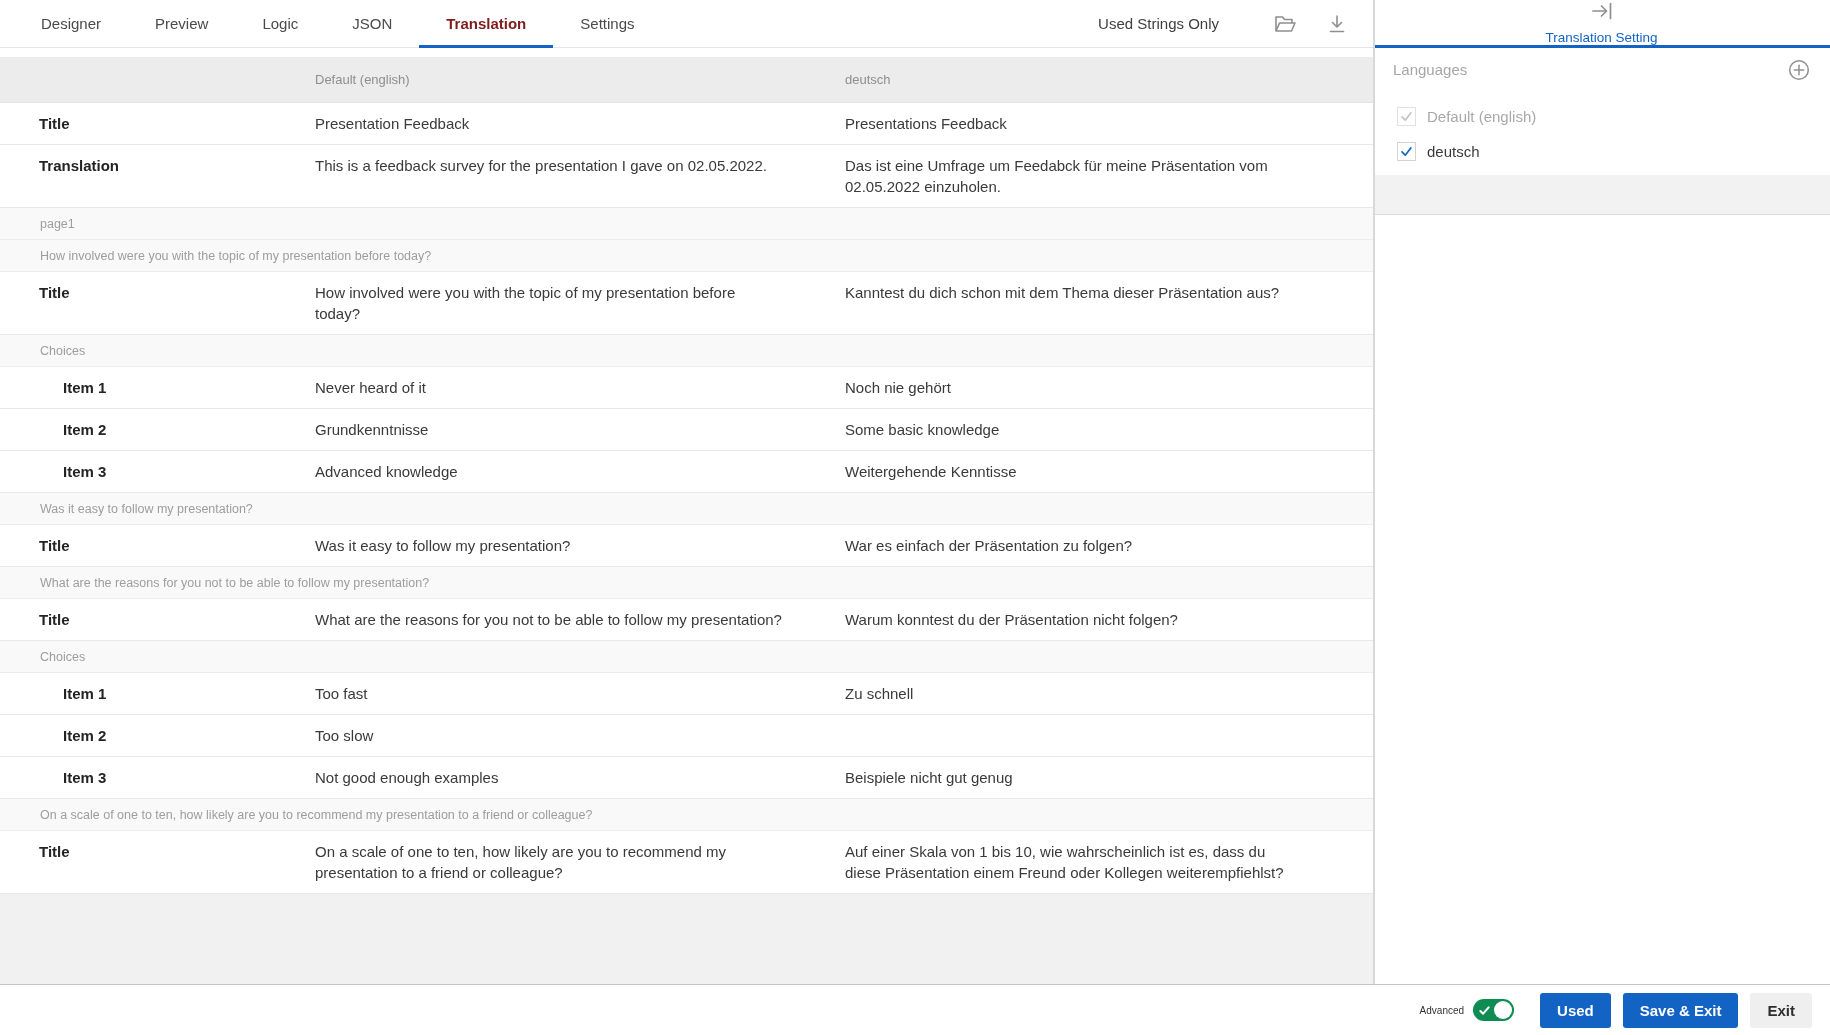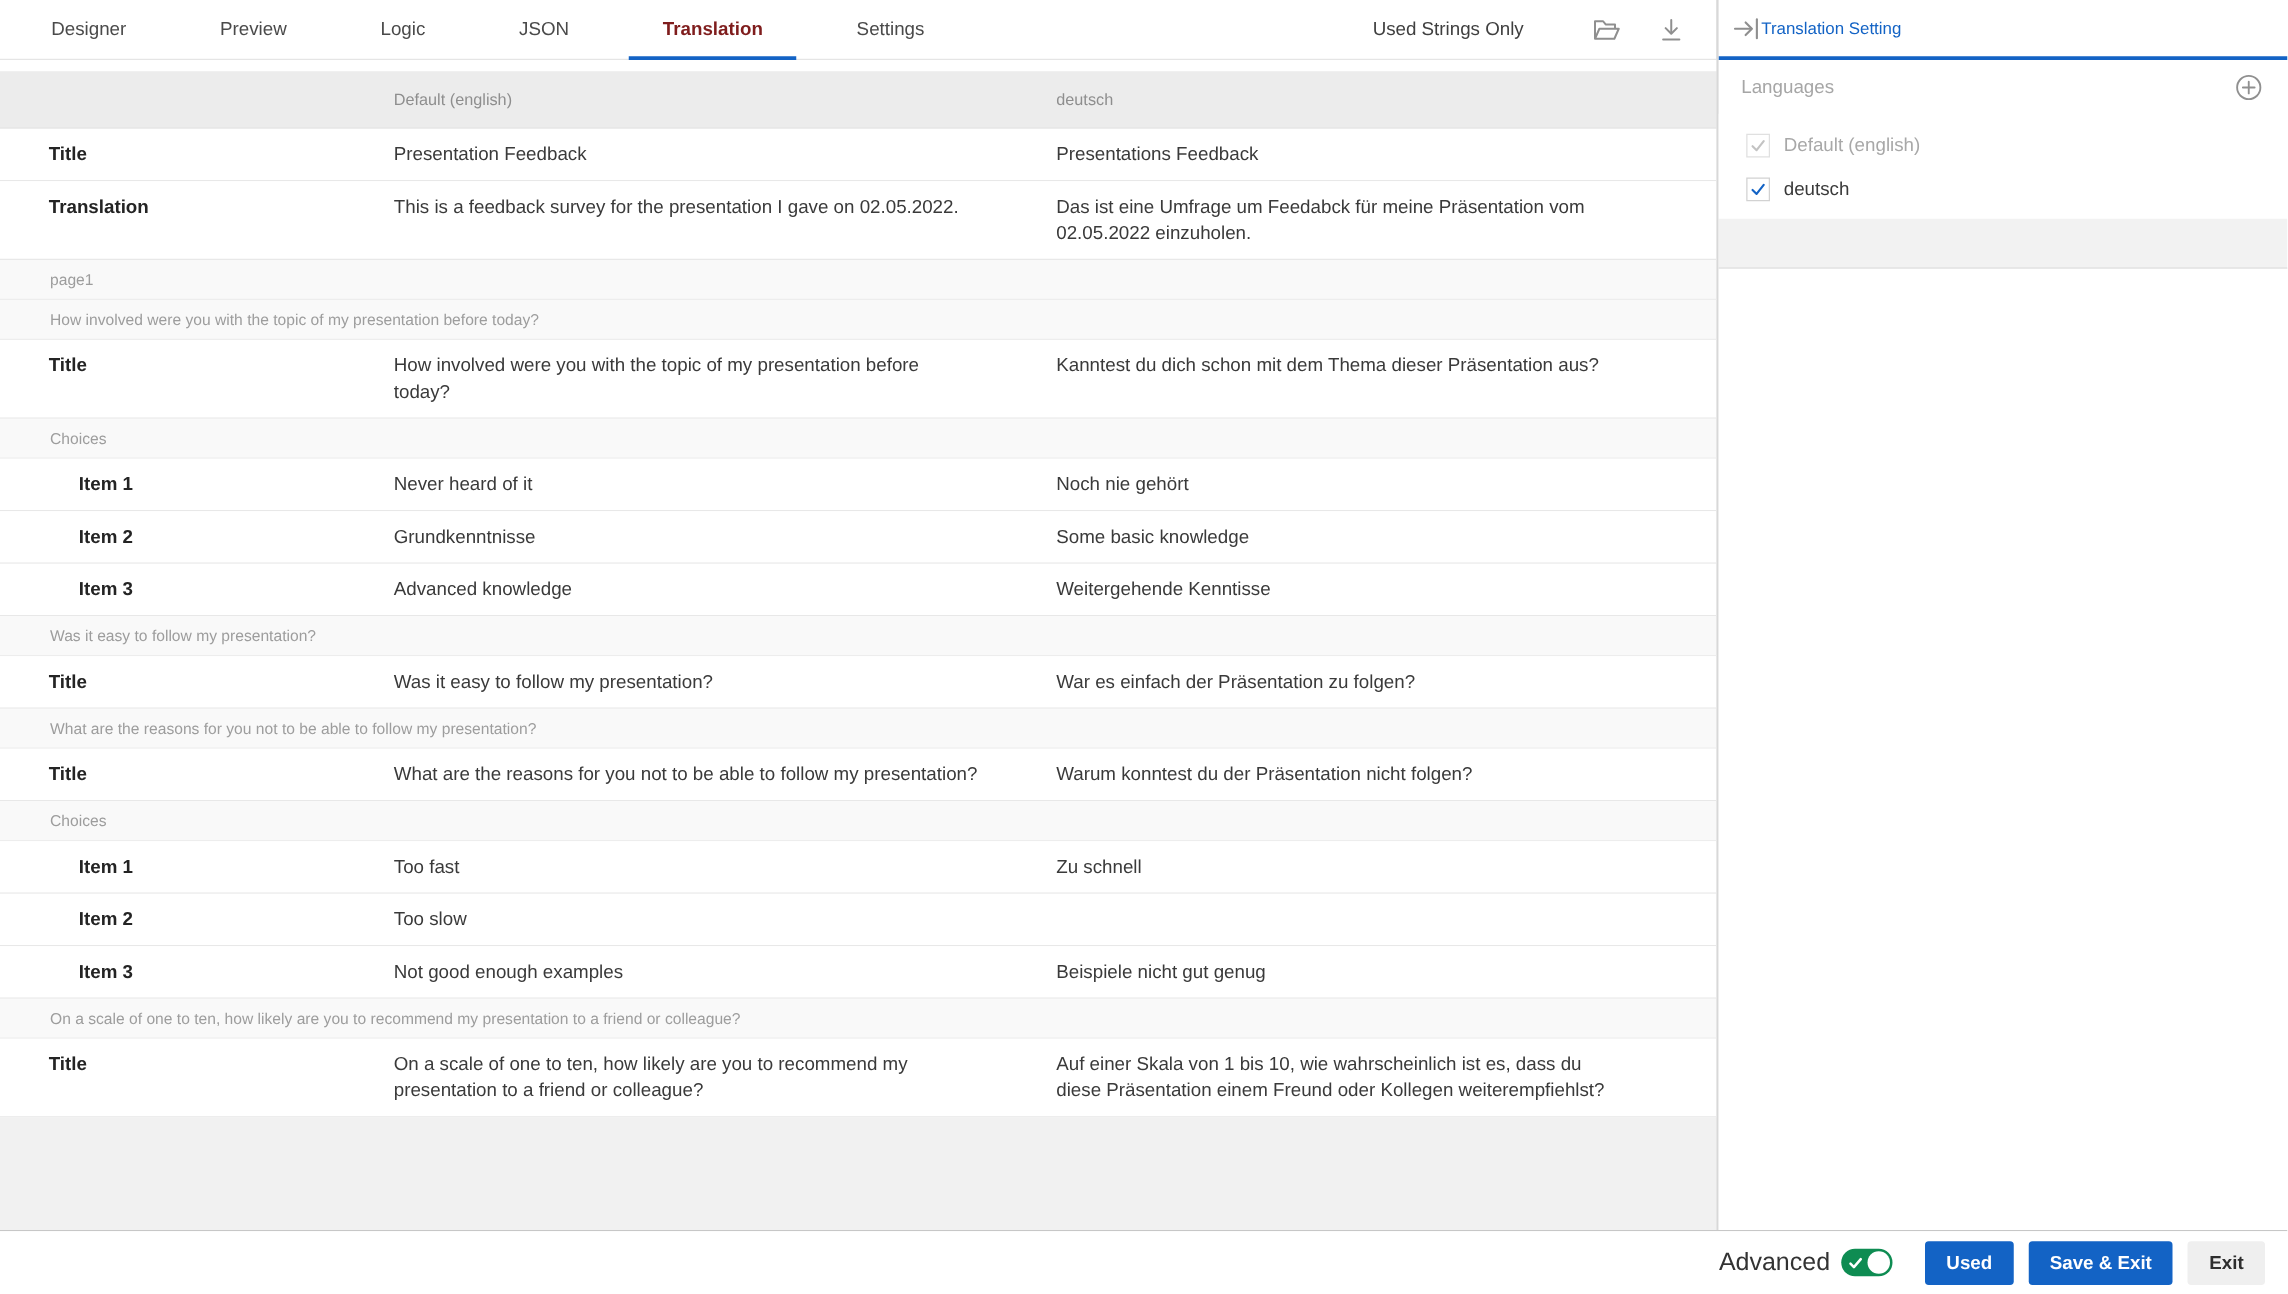--- a/index.html
+++ b/index.html
@@ -6,21 +6,21 @@
   html,body { width:1830px; height:1035px; overflow:hidden; background:#fff; }
   body { font-family:"Liberation Sans", sans-serif; }
 
   .page { width:1830px; height:1035px; display:flex; flex-direction:column; background:#fff; }
   .body { flex:1; display:flex; min-height:0; border-bottom:1px solid #c7c7c7; }
 
   
   .content { width:1375px; display:flex; flex-direction:column; border-right:2px solid #d8d8d8; }
 
   .tabbar { height:48px; display:flex; align-items:stretch; border-bottom:1px solid #e5e5e5; padding-left:14px; flex-shrink:0; }
-  .tab-list { display:flex;gap:21px; }
+  .tab-list { display:flex; }
   .tab { padding:0 27px; display:flex; align-items:center; font-size:15px; color:#4a4a4a; position:relative; cursor:pointer; white-space:nowrap; }
   .tab.active { font-weight:bold; color:#7f1d1d; }
   .tab.active::after { content:""; position:absolute; left:0; right:0; bottom:-1px; height:3px; background:var(--blue); }
   .tab-spacer { flex:1; }
   .used-strings { font-size:15px; color:#3f3f3f; display:flex; align-items:center; margin-right:50px; cursor:pointer; white-space:nowrap; }
   .iconbtn { display:flex; align-items:center; justify-content:center; width:32px; margin-right:20px; color:#8f8f8f; cursor:pointer; }
   .iconbtn svg { display:block; }
 
   .table-gap { height:9px; flex-shrink:0; background:#fff; }
 
@@ -32,40 +32,40 @@
   .cell { padding:10px 0; font-size:15px; color:#3a3a3a; line-height:21px; }
   .cell.lbl { font-weight:bold; color:#242424; padding-left:39px; }
   .cell.lbl.ind { padding-left:63px; }
   .cell.en { padding-right:62px; }
   .cell.de { padding-right:72px; }
 
   .filler { flex:1; background:#f1f1f1; }
 
   
   .sidebar { flex:1; display:flex; flex-direction:column; background:#fff; }
-  .side-head { height:48px; flex-shrink:0; display:flex; align-items:center; padding:0 12px 0 10px; border-bottom:3px solid var(--blue); }
+  .side-head { height:48px; flex-shrink:0; display:flex; align-items:center; justify-content:space-between; padding:0 12px 0 10px; border-bottom:3px solid var(--blue);flex-direction:column; }
   .side-title { color:var(--blue); font-size:13.5px; }
   .collapse-btn { color:#8f8f8f; display:flex; align-items:center; cursor:pointer; }
   .lang-head { height:43px; flex-shrink:0; display:flex; align-items:center; justify-content:space-between; padding:0 19px 0 18px; color:#a6a6a6; font-size:15px; }
   .add-btn { color:#909090; display:flex; align-items:center; cursor:pointer; }
   .lang-list { padding:8px 0 6px 22px; background:#fff; }
   .lang-item { display:flex; align-items:center; height:35px; }
   .cb { width:19px; height:19px; border:1px solid #d2d2d2; background:#fff; display:flex; align-items:center; justify-content:center; flex-shrink:0; }
   .cb svg { display:block; }
   .cb.dis { border-color:#e0e0e0; color:#c3c3c3; }
   .cb.on { color:var(--blue); }
   .lang-label { margin-left:11px; font-size:15px; color:#3a3a3a; }
   .lang-label.dis { color:#a8a8a8; }
   .lang-tail { height:40px; background:#f2f2f2; border-bottom:1px solid #d9d9d9; flex-shrink:0; }
   .side-rest { flex:1; background:#fff; }
 
   
   .footer { height:50px; flex-shrink:0; display:flex; align-items:center; justify-content:flex-end; padding-right:18px; background:#fff; }
   .adv { display:flex; align-items:center; margin-right:14px; }
-  .adv-label { font-size:20px; color:#333; margin-right:9px; }
+  .adv-label { font-size:10px; color:#333; margin-right:9px; }
   .toggle { width:41px; height:22px; border-radius:12px; background:var(--green); position:relative; display:flex; align-items:center; cursor:pointer; }
   .toggle .tick { color:#fff; margin-left:6px; display:flex; }
   .toggle .knob { position:absolute; right:2px; top:2px; width:18px; height:18px; border-radius:50%; background:#fff; }
   .btn { height:35px; padding:0 17px; display:flex; align-items:center; font-size:15px; border-radius:3px; font-weight:600; cursor:pointer; margin-left:12px; white-space:nowrap; }
   .btn.primary { background:var(--blue); color:#fff; }
   .btn.plain { background:#efefef; color:#2e2e2e; }
 </style>
 </head>
 <body>
 

